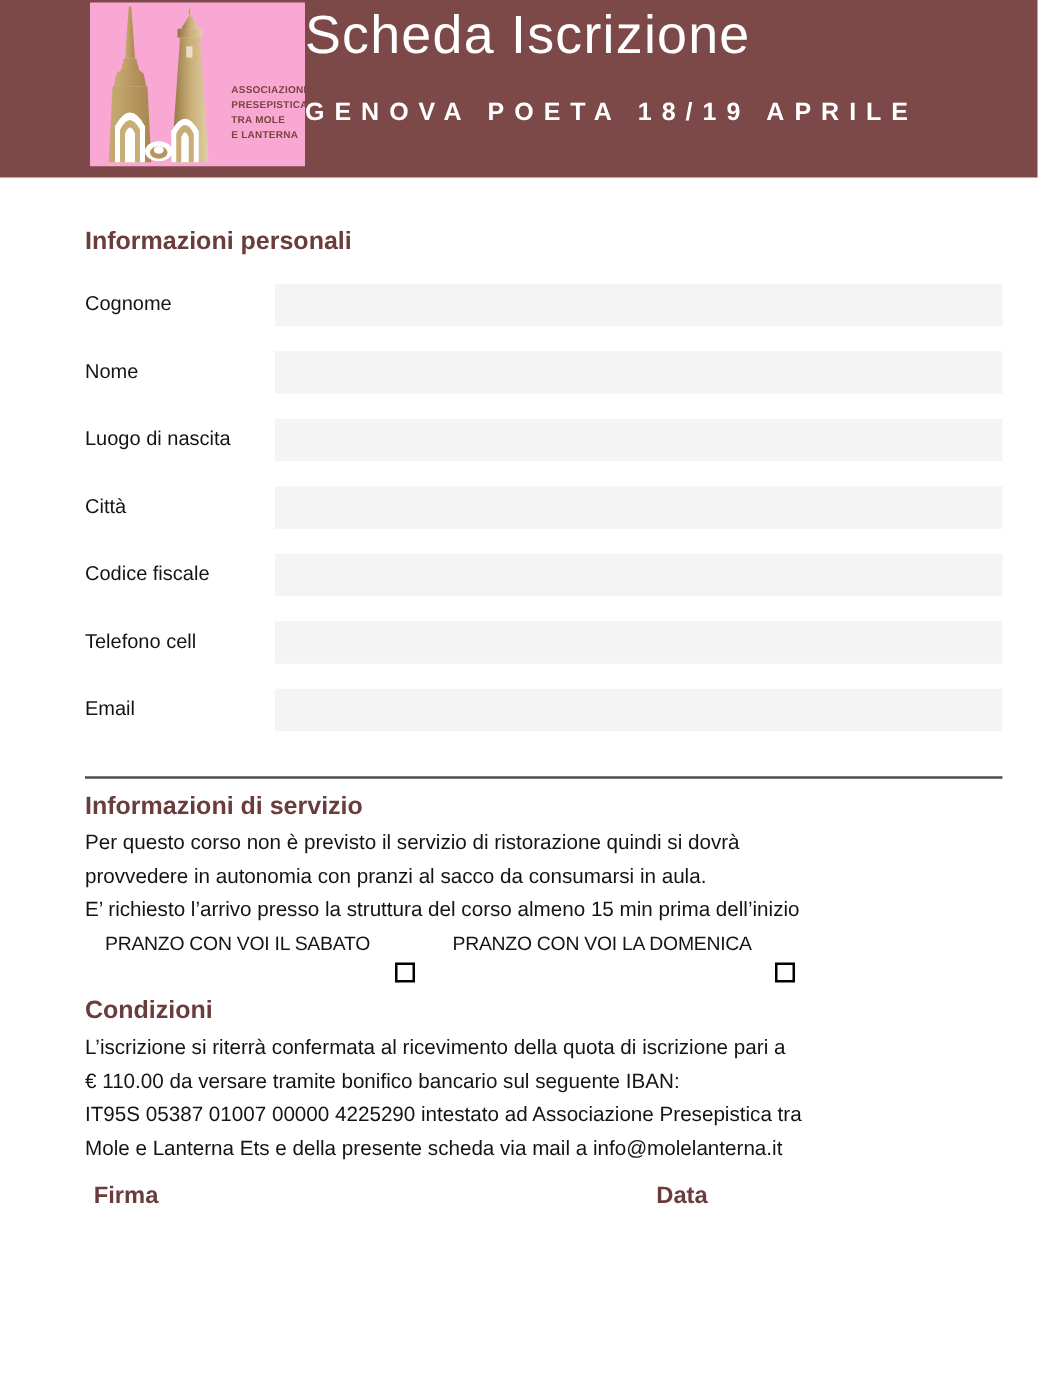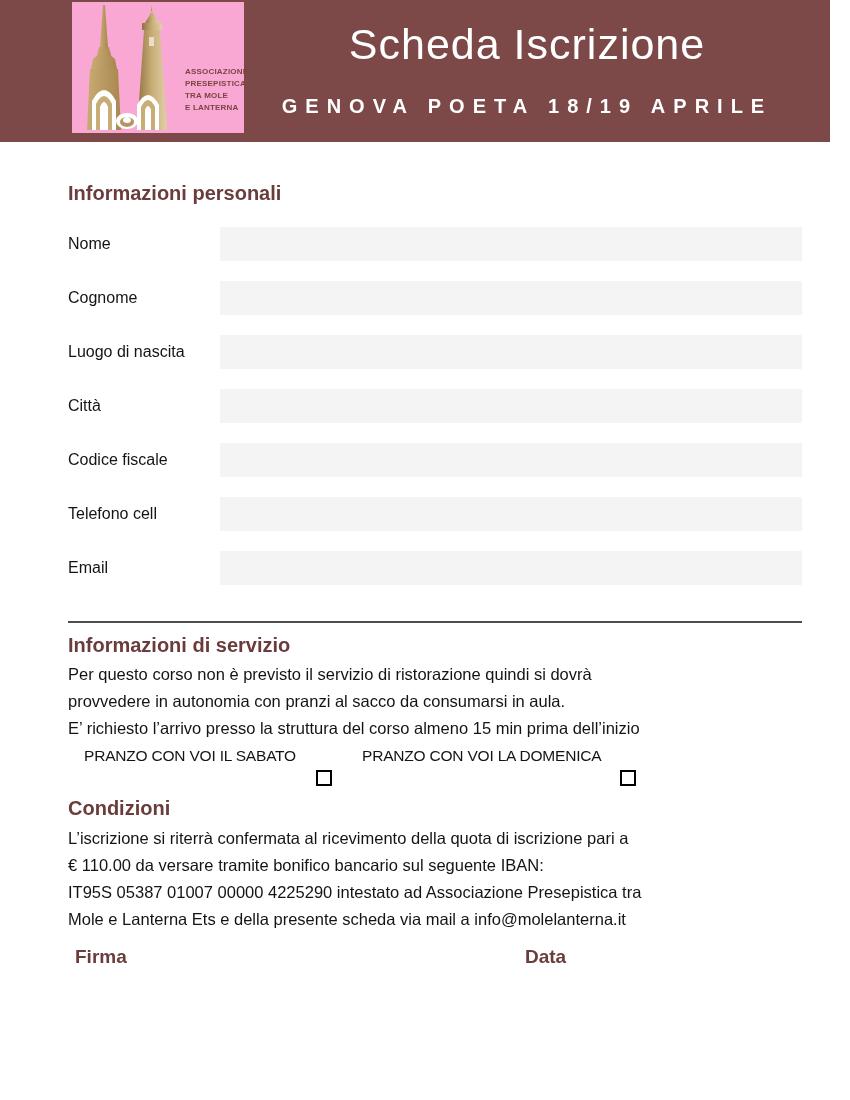--- a/index.html
+++ b/index.html
@@ -7,21 +7,21 @@
               font-family:"Liberation Sans", sans-serif; color:#141414; }
 
   
   .header { position:relative; width:830px; height:142px; background:#7c4848; }
   .logo-box { position:absolute; left:72px; top:2px; width:172px; height:131px;
               background:#f9a8d4; }
   .logo-icon { position:absolute; left:3px; top:3px; width:112px; height:125px; }
   .logo-text { position:absolute; left:113px; top:64px; width:58px;
                font-size:8px; font-weight:bold; color:#7a453f; line-height:12px;
                letter-spacing:.2px; white-space:pre-line; }
-  .header-titles { margin-left:244px; width:566px; text-align:center; padding-top:20px; }
+  .header-titles { margin-left:244px; width:566px; text-align:left; padding-top:4px; }
   .header-title { color:#ffffff; font-size:43px; font-weight:normal; letter-spacing:1px; }
   .header-subtitle { color:#ffffff; font-size:20px; font-weight:bold;
                      letter-spacing:8px; margin-top:26px; white-space:nowrap; }
 
   
   .main { padding:0 48px 0 68px; }
   h2.section-heading { color:#6a3c3c; font-size:20px; font-weight:bold; }
   .h-personal { margin:40px 0 22px 0; }
 
   .form-row { display:flex; align-items:center; margin-bottom:20px; }
@@ -97,25 +97,25 @@
     <div class="header-title">Scheda Iscrizione</div>
     <div class="header-subtitle">GENOVA POETA 18/19 APRILE</div>
   </div>
 </div>
 
 <div class="main">
 
   <h2 class="section-heading h-personal">Informazioni personali</h2>
 
   <div class="form-row">
-    <span class="field-label">Nome</span>
+    <span class="field-label">Cognome</span>
     <input type="text" value="" style="">
   </div>
   <div class="form-row">
-    <span class="field-label">Cognome</span>
+    <span class="field-label">Nome</span>
     <input type="text" value="" style="">
   </div>
   <div class="form-row">
     <span class="field-label">Luogo di nascita</span>
     <input type="text" value="" style="">
   </div>
   <div class="form-row">
     <span class="field-label">Città</span>
     <input type="text" value="" style="">
   </div>

